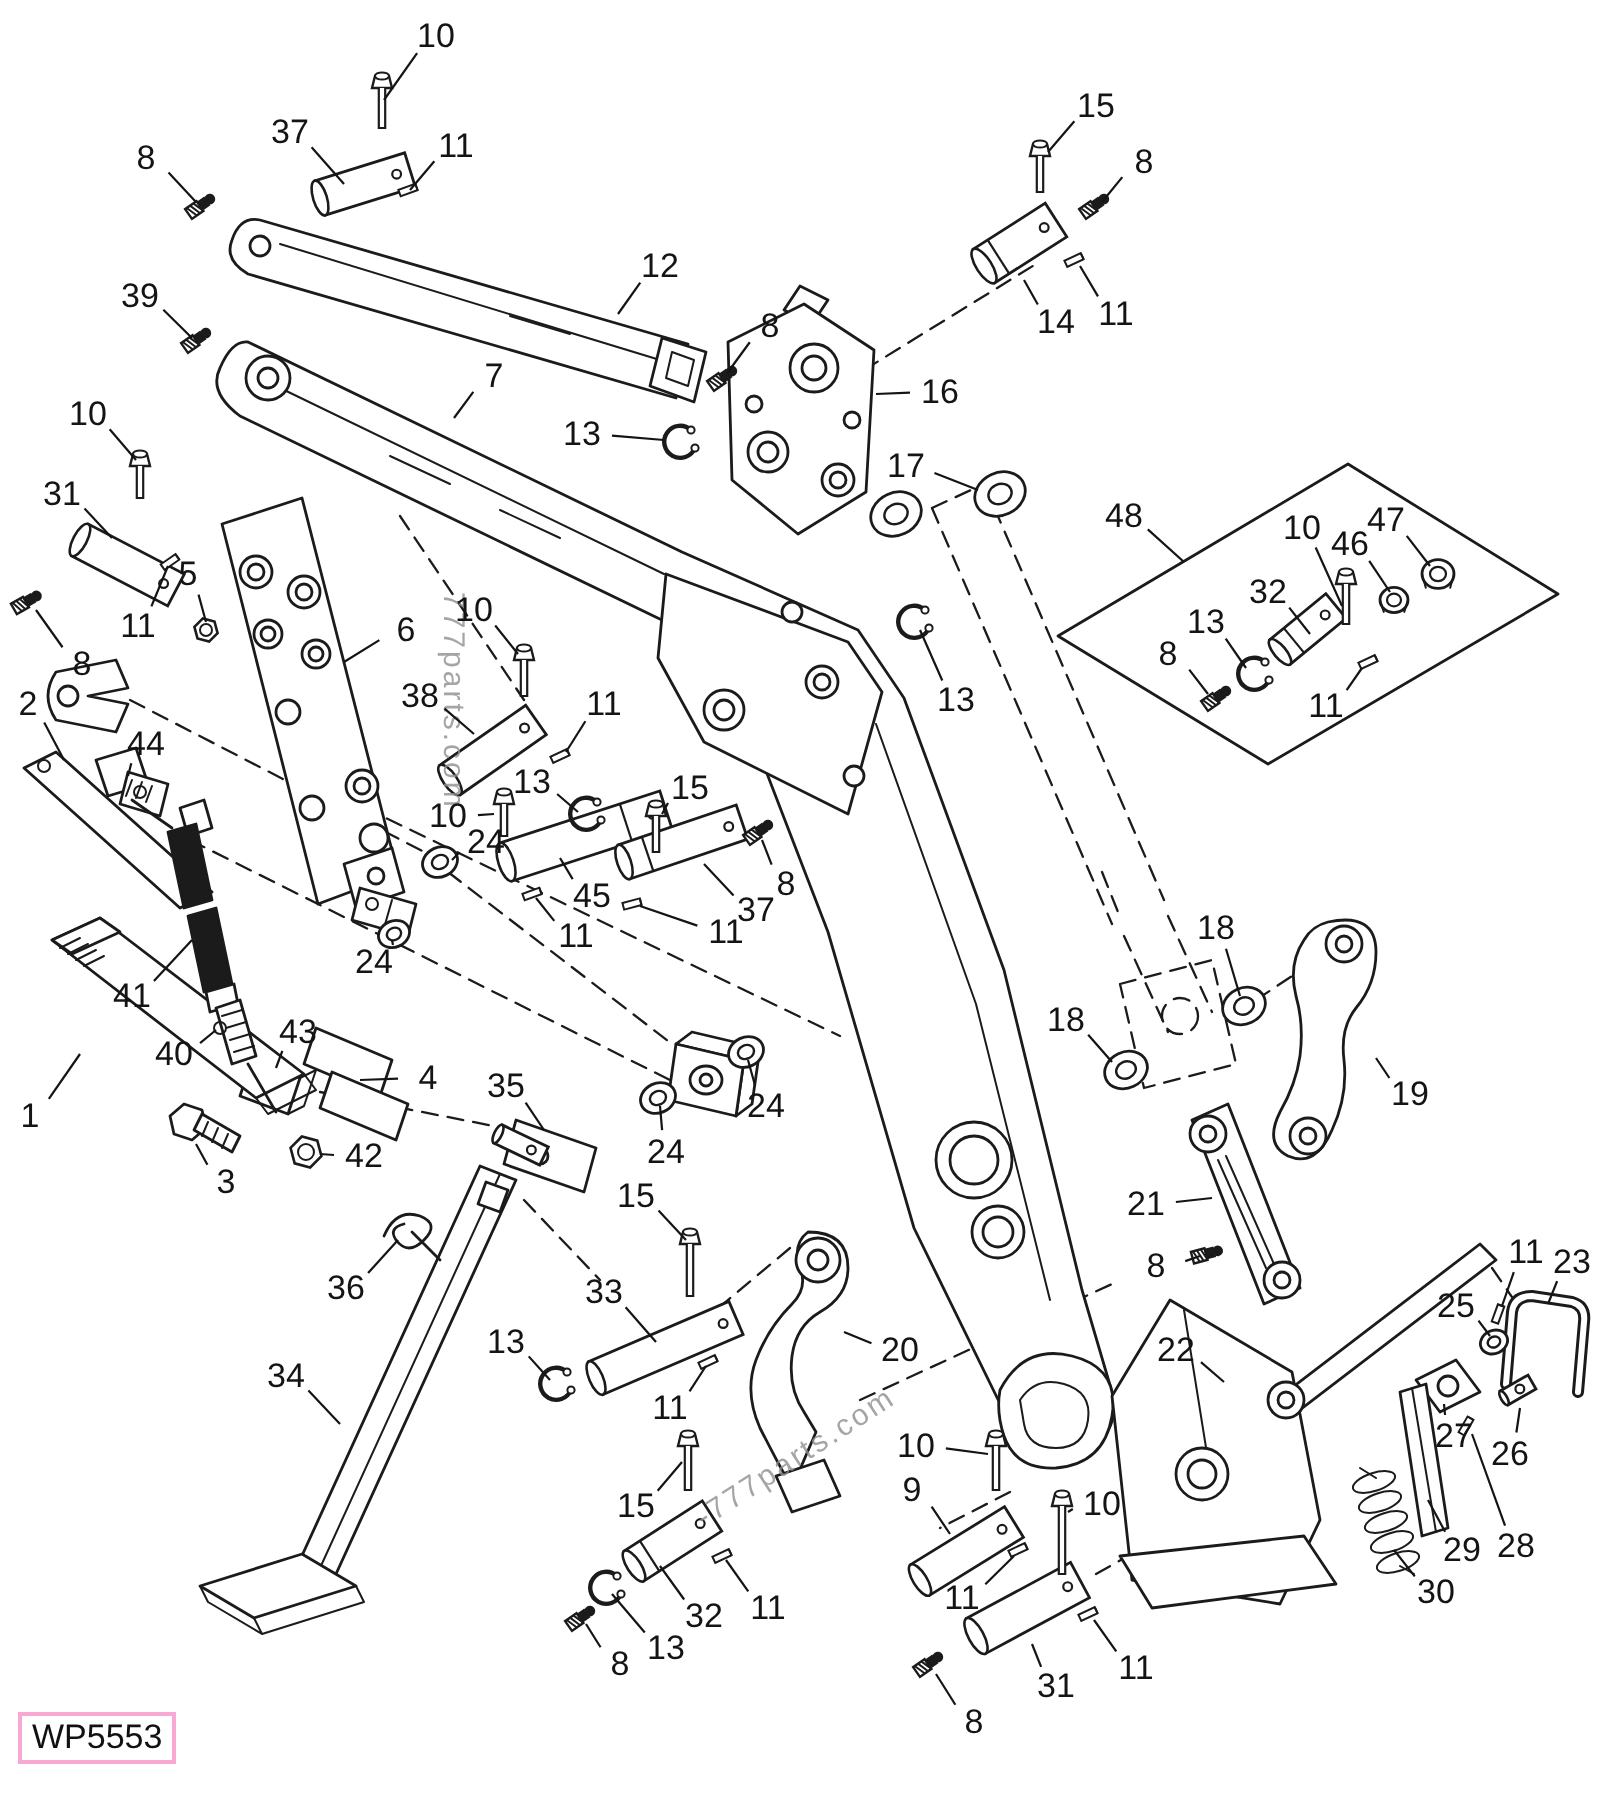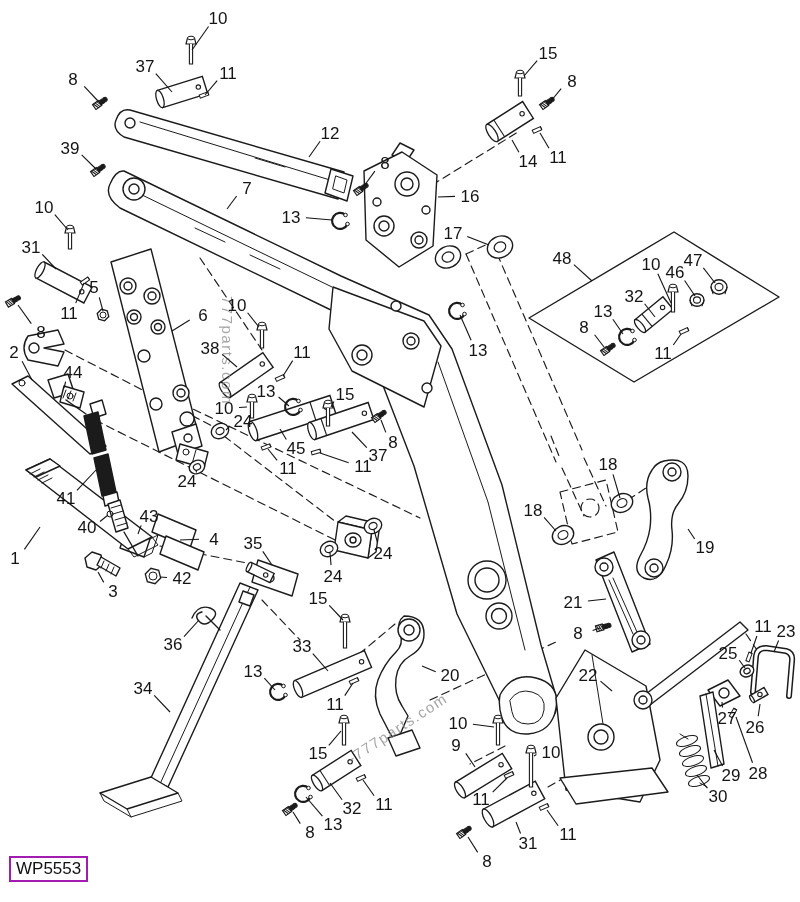--- a/index.html
+++ b/index.html
@@ -3,21 +3,21 @@
 <meta charset="utf-8">
 <style>
   html,body{margin:0;padding:0;background:#fff;}
   #stage{position:relative;width:800px;height:902px;background:#fff;overflow:hidden;
          font-family:"Liberation Sans",sans-serif;}
   #art{stroke:#1b1b1b;fill:none;stroke-width:1.4;stroke-linejoin:round;stroke-linecap:round;}
   #art .w{fill:#ffffff;}
   #art .dk{fill:#1b1b1b;stroke:#1b1b1b;}
   #art .dash{stroke-dasharray:8 5;stroke-width:1.15;}
   #art .thin{stroke-width:1;}
-  .figcode{position:absolute;left:9px;top:856px;border:2px solid #a21caf;background:#fff;
+  .figcode{position:absolute;left:9px;top:856px;border:2px solid #f9a8d4;background:#fff;
            padding:0 5px;font-size:17px;color:#111;line-height:22px;}
   .wm{fill:#8f8f8f;opacity:.8;font-size:15px;letter-spacing:1.5px;}
 </style>
 </head>
 <body>
 
 <div id="stage">
 <svg id="svg" width="800" height="902" viewBox="0 0 800 902">
   <g id="art">
 

